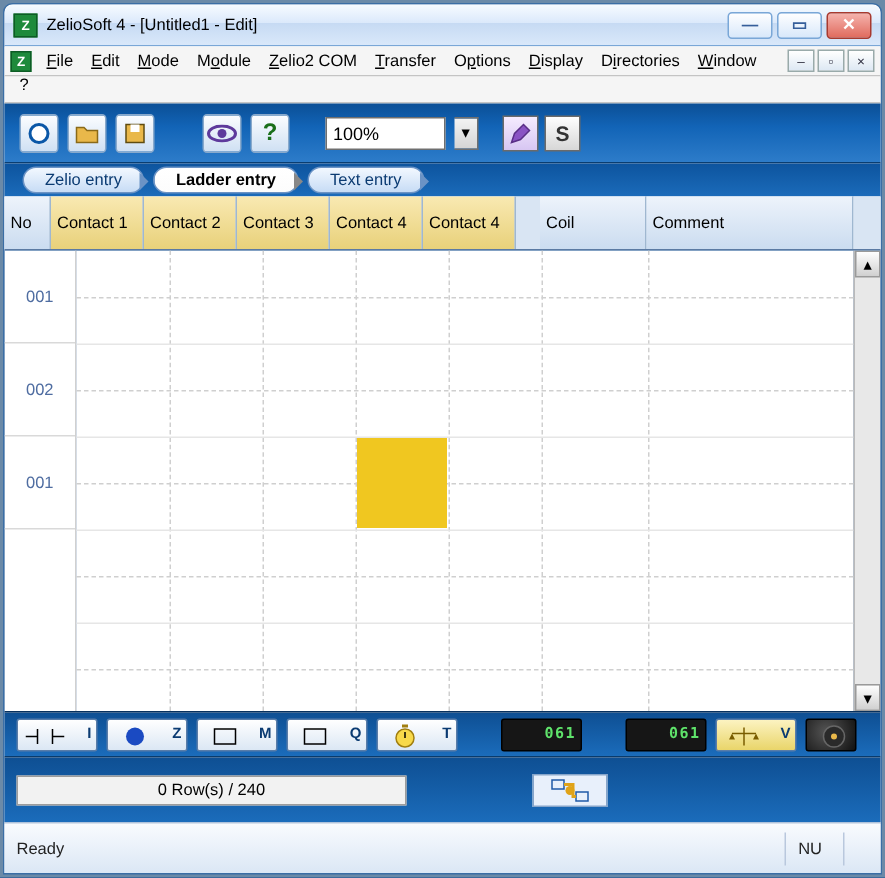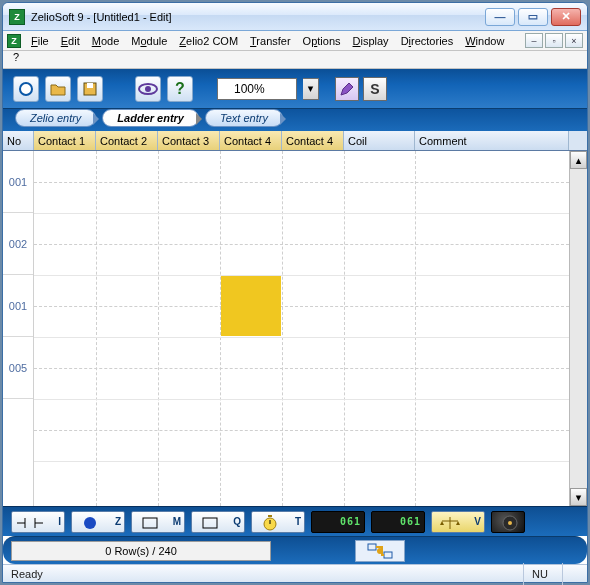--- a/index.html
+++ b/index.html
@@ -76,61 +76,61 @@
     border-bottom:1px solid #0a3d70;
   }
   .tbtn {
     width:26px;height:26px;border:1px solid #88a9cc;border-radius:3px;
     background:linear-gradient(#fbfdff,#cfe0f3);
     display:flex;align-items:center;justify-content:center;
   }
   .tbtn.new svg circle{stroke:#0a57a7;stroke-width:2;fill:#fff;}
   .zoom-box{
     width:80px;height:22px;background:#fff;border:1px solid #6f6f6f;
-    display:flex;align-items:center;padding:0 16px;font-size:12px;
+    display:flex;align-items:center;padding:0 4px;font-size:12px;
     margin-left:18px;
   }
   .zoom-arrow{width:16px;height:22px;border:1px solid #6f6f6f;border-left:none;background:linear-gradient(#f3f3f3,#d5d5d5);display:flex;align-items:center;justify-content:center;}
   .edit-mode-label{
     margin-left:auto;font-family: 'Arial Black', Arial; letter-spacing:2px;
     color:#d7e7fb; font-size:18px; font-weight:900;
     text-shadow:1px 1px 0 #063566;
   }
   .mode-icons{display:flex;gap:4px;margin-left:10px;}
   .mode-icon{width:24px;height:24px;border:1px solid #6a6a6a;background:linear-gradient(#fefefe,#d7d7d7);display:flex;align-items:center;justify-content:center;font-weight:bold;}
   .tab-row{
     height:22px;background:linear-gradient(#0d549e,#1b6bba);
-    display:flex;align-items:flex-start;padding-left:12px;gap:0;font-style:italic;
+    display:flex;align-items:center;padding-left:12px;gap:0;
   }
   .tab{
     height:18px;background:linear-gradient(#f2f8ff,#c7dcf5);
     border:1px solid #6b93c5;border-radius:9px;
     padding:0 14px;display:flex;align-items:center;color:#0b3b72;font-size:11px;margin-right:6px;
     position:relative;
   }
   .tab.active{background:linear-gradient(#ffffff,#fcfcfc);color:#000;font-weight:bold;}
   .tab::after{
     content:"";position:absolute;right:-4px;top:3px;width:0;height:0;
     border-left:6px solid #6b93c5;border-top:6px solid transparent;border-bottom:6px solid transparent;
   }
   .tab.active::after{border-left-color:#888;}
   .header-row{
-    height:20px;display:flex;background:#d9e5f3;border-bottom:1px solid #5b7aa3;
+    height:36px;display:flex;background:#d9e5f3;border-bottom:1px solid #5b7aa3;
   }
   .hcell{
     border-right:1px solid #9fb7d0;padding:2px 4px;display:flex;align-items:center;background:linear-gradient(#f9e9b2,#e8d17a);
     color:#000;
   }
   .hcell.no{width:31px;background:linear-gradient(#edf3fb,#cbdcf0);}
-  .hcell.coil{background:linear-gradient(#edf3fb,#cbdcf0);}
+  .hcell.coil{background:linear-gradient(#edf3fb,#cbdcf0);margin-left:16px;}
   .hcell.comment{flex:1;background:linear-gradient(#edf3fb,#cbdcf0);}
   .hcell.contact{width:62px;}
   .hcell.coil{width:71px;}
   .grid-wrap{position:relative;flex:1;background:#134f90;display:flex;overflow:hidden;}
-  .grid-left{width:31px;background:#fff;border-right:1px solid #d0d0d0;}
+  .grid-left{width:48px;background:#fff;border-right:1px solid #d0d0d0;}
   .grid-main{flex:1;background:#fff;position:relative;}
   .row-label{
     height:62px;border-bottom:1px solid #d9d9d9;color:#4f6da1;
     display:flex;align-items:center;justify-content:center;font-size:11px;
   }
   .grid-cells{position:absolute;inset:0;}
   .vline{position:absolute;top:0;bottom:0;border-left:1px dashed #cfcfcf;}
   .hline{position:absolute;left:0;right:0;border-top:1px solid #e6e6e6;}
   .hline.dash{border-top:1px dashed #cfcfcf;}
   .highlight{position:absolute;background:#f0c720;}
@@ -142,51 +142,50 @@
     display:flex;align-items:center;gap:6px;padding:0 8px;
     border-top:1px solid #06305e;
   }
   .tool{
     width:54px;height:22px;background:linear-gradient(#ffffff,#dbe7f4);
     border:1px solid #597da9;border-radius:2px;
     display:flex;align-items:center;justify-content:flex-end;padding-right:3px;position:relative;
     color:#0b3b72;font-weight:bold;font-size:10px;
   }
   .tool .glyph{position:absolute;left:4px;top:2px;width:28px;height:18px;display:flex;align-items:center;justify-content:center;}
-  .tool.dark{background:#161616;color:#5fe36b;border-color:#000;}
+  .tool.dark{background:#161616;color:#5fe36b;border-color:#000;margin-left:23px;}
   .tool.dark .digits{font-family:monospace;letter-spacing:1px;}
   .status-row{
-    height:28px;background:linear-gradient(#0e4f93,#1b6cbb);
+    height:44px;background:linear-gradient(#0e4f93,#1b6cbb);
     display:flex;align-items:center;padding:0 8px;gap:12px;
     border-top:1px solid #0a3b6c;
-    border-radius:12px;
   }
   .status-count{
     width:260px;height:20px;background:#f2f2f2;border:1px solid #9c9c9c;
     display:flex;align-items:center;justify-content:center;color:#000;
   }
   .status-icon{
     width:50px;height:22px;background:#e8f0fb;border:1px solid #86a5ca;
     display:flex;align-items:center;justify-content:center;
   }
   .footer{
-    height:18px;background:linear-gradient(#f9fbfe,#dbe7f5);
+    height:34px;background:linear-gradient(#f9fbfe,#dbe7f5);
     border-top:1px solid #b0c3db;display:flex;align-items:center;padding:0 8px;color:#222;text-align:right;
   }
   .footer .right{margin-left:auto;display:flex;gap:6px;align-items:center;}
   .footer .cell{border-left:1px solid #b9c8dd;padding:0 8px;height:22px;display:flex;align-items:center;}
 </style>
 </head>
 <body>
 
 <div class="window">
 
   <div class="titlebar">
     <div class="app-icon">Z</div>
-    <div class="title-text">ZelioSoft 9 - [Untitled1 - Edit]</div>
+    <div class="title-text">ZelioSoft 4 - [Untitled1 - Edit]</div>
     <div class="win-btns">
       <div class="win-btn">—</div>
       <div class="win-btn">▭</div>
       <div class="win-btn close">✕</div>
     </div>
   </div>
 
   <div class="menubar">
     <div class="app-icon" style="width:14px;height:14px;margin-right:4px;">Z</div>
     <div class="menu-item"><span class="ul">F</span><span></span>ile</div>
@@ -274,21 +273,20 @@
     <div class="hcell coil">Coil</div>
     <div class="hcell comment">Comment</div>
     <div style="width:18px;background:#d9e5f3;"></div>
   </div>
 
   <div class="grid-wrap">
     <div class="grid-left">
       <div class="row-label">001</div>
       <div class="row-label">002</div>
       <div class="row-label">001</div>
-      <div class="row-label">005</div>
     </div>
     <div class="grid-main">
       <div class="grid-cells">
 
         <div class="vline" style="left:62px"></div>
         <div class="vline" style="left:124px"></div>
         <div class="vline" style="left:186px"></div>
         <div class="vline" style="left:248px"></div>
         <div class="vline" style="left:310px"></div>
         <div class="vline" style="left:381px"></div>

